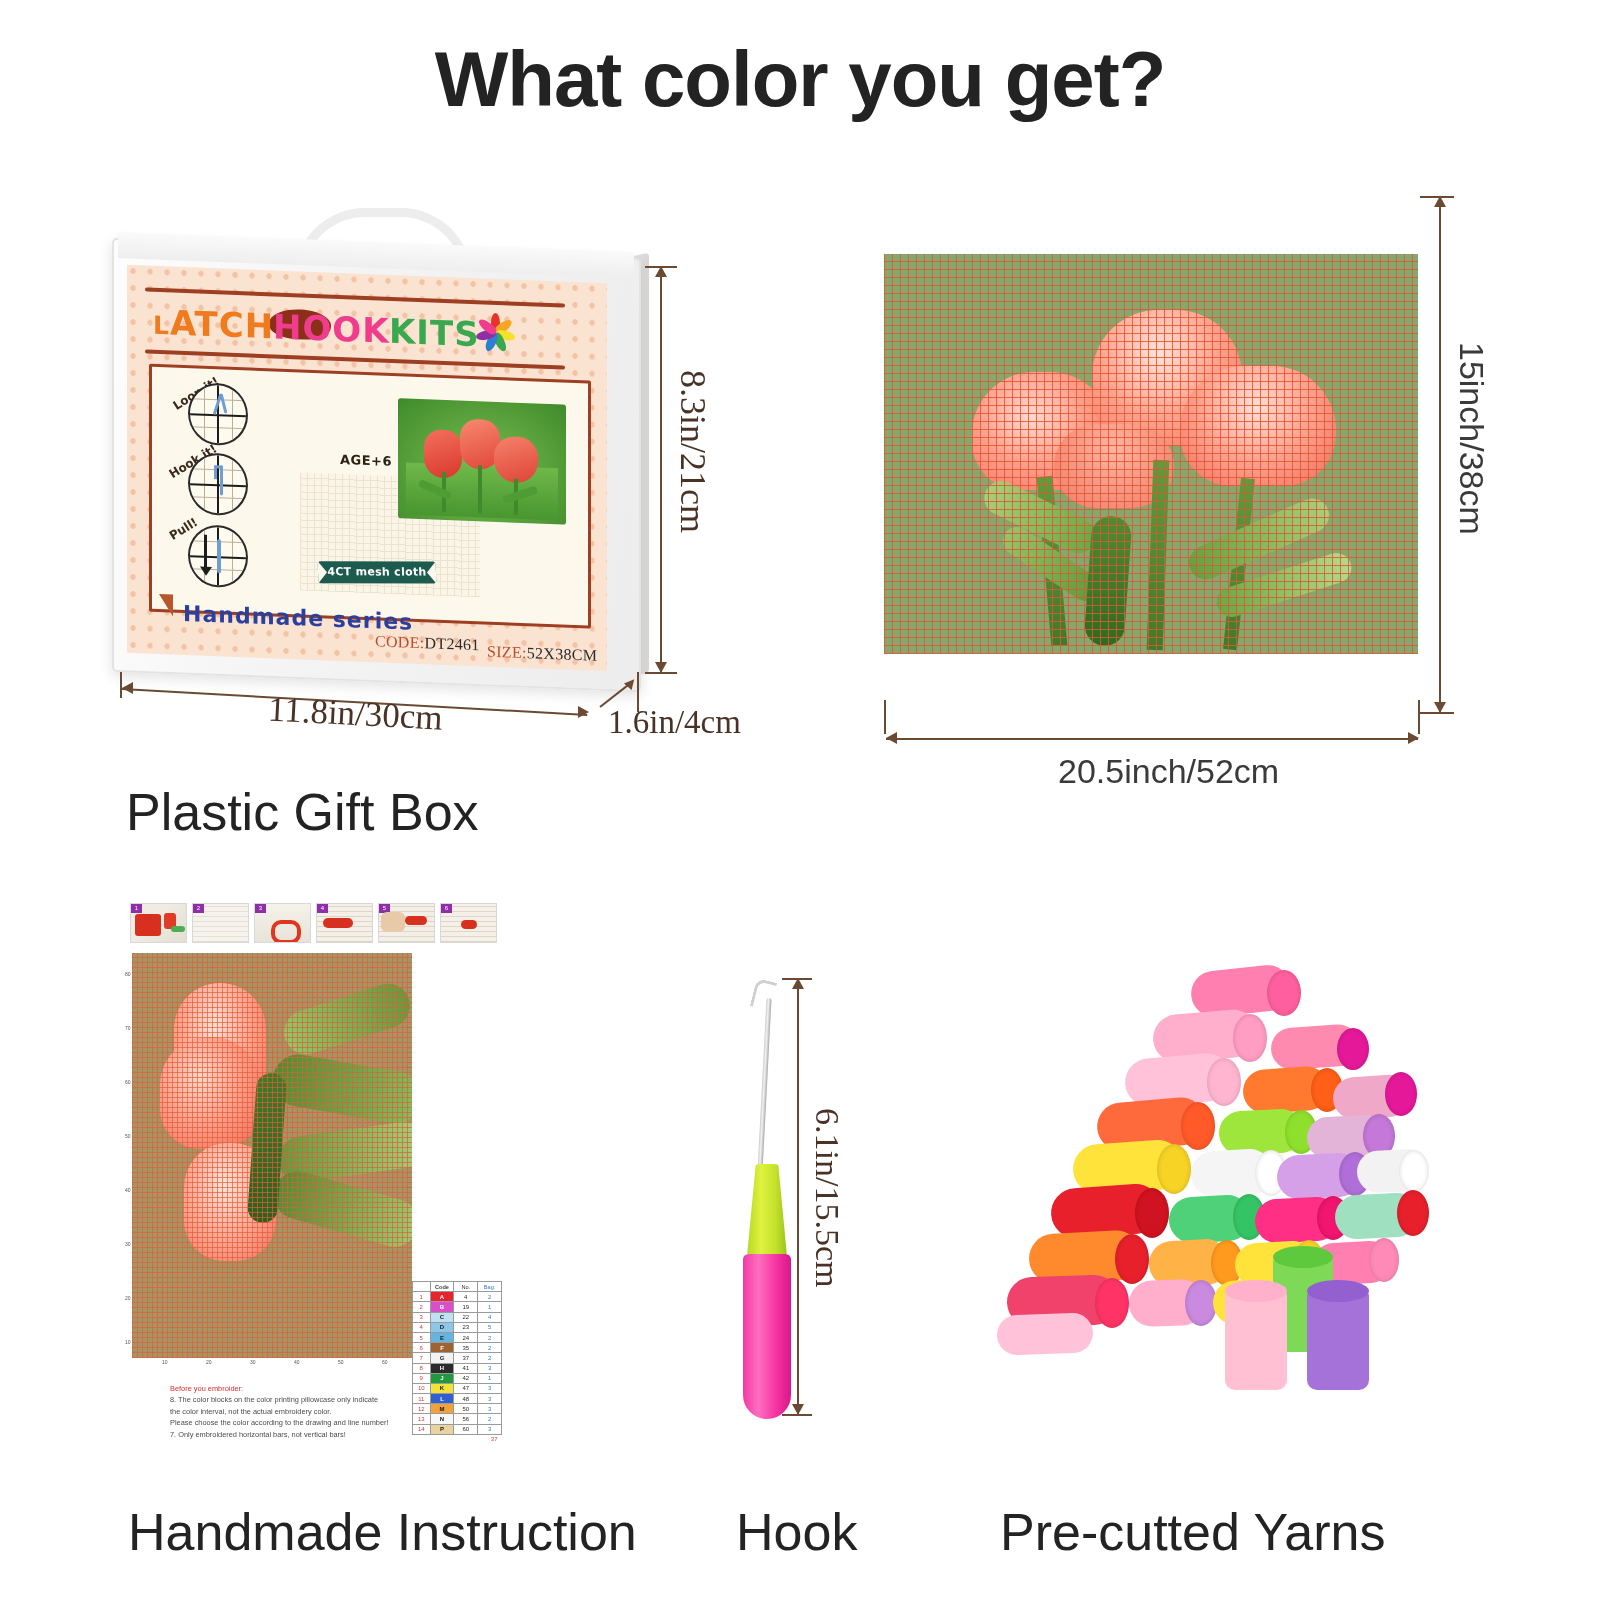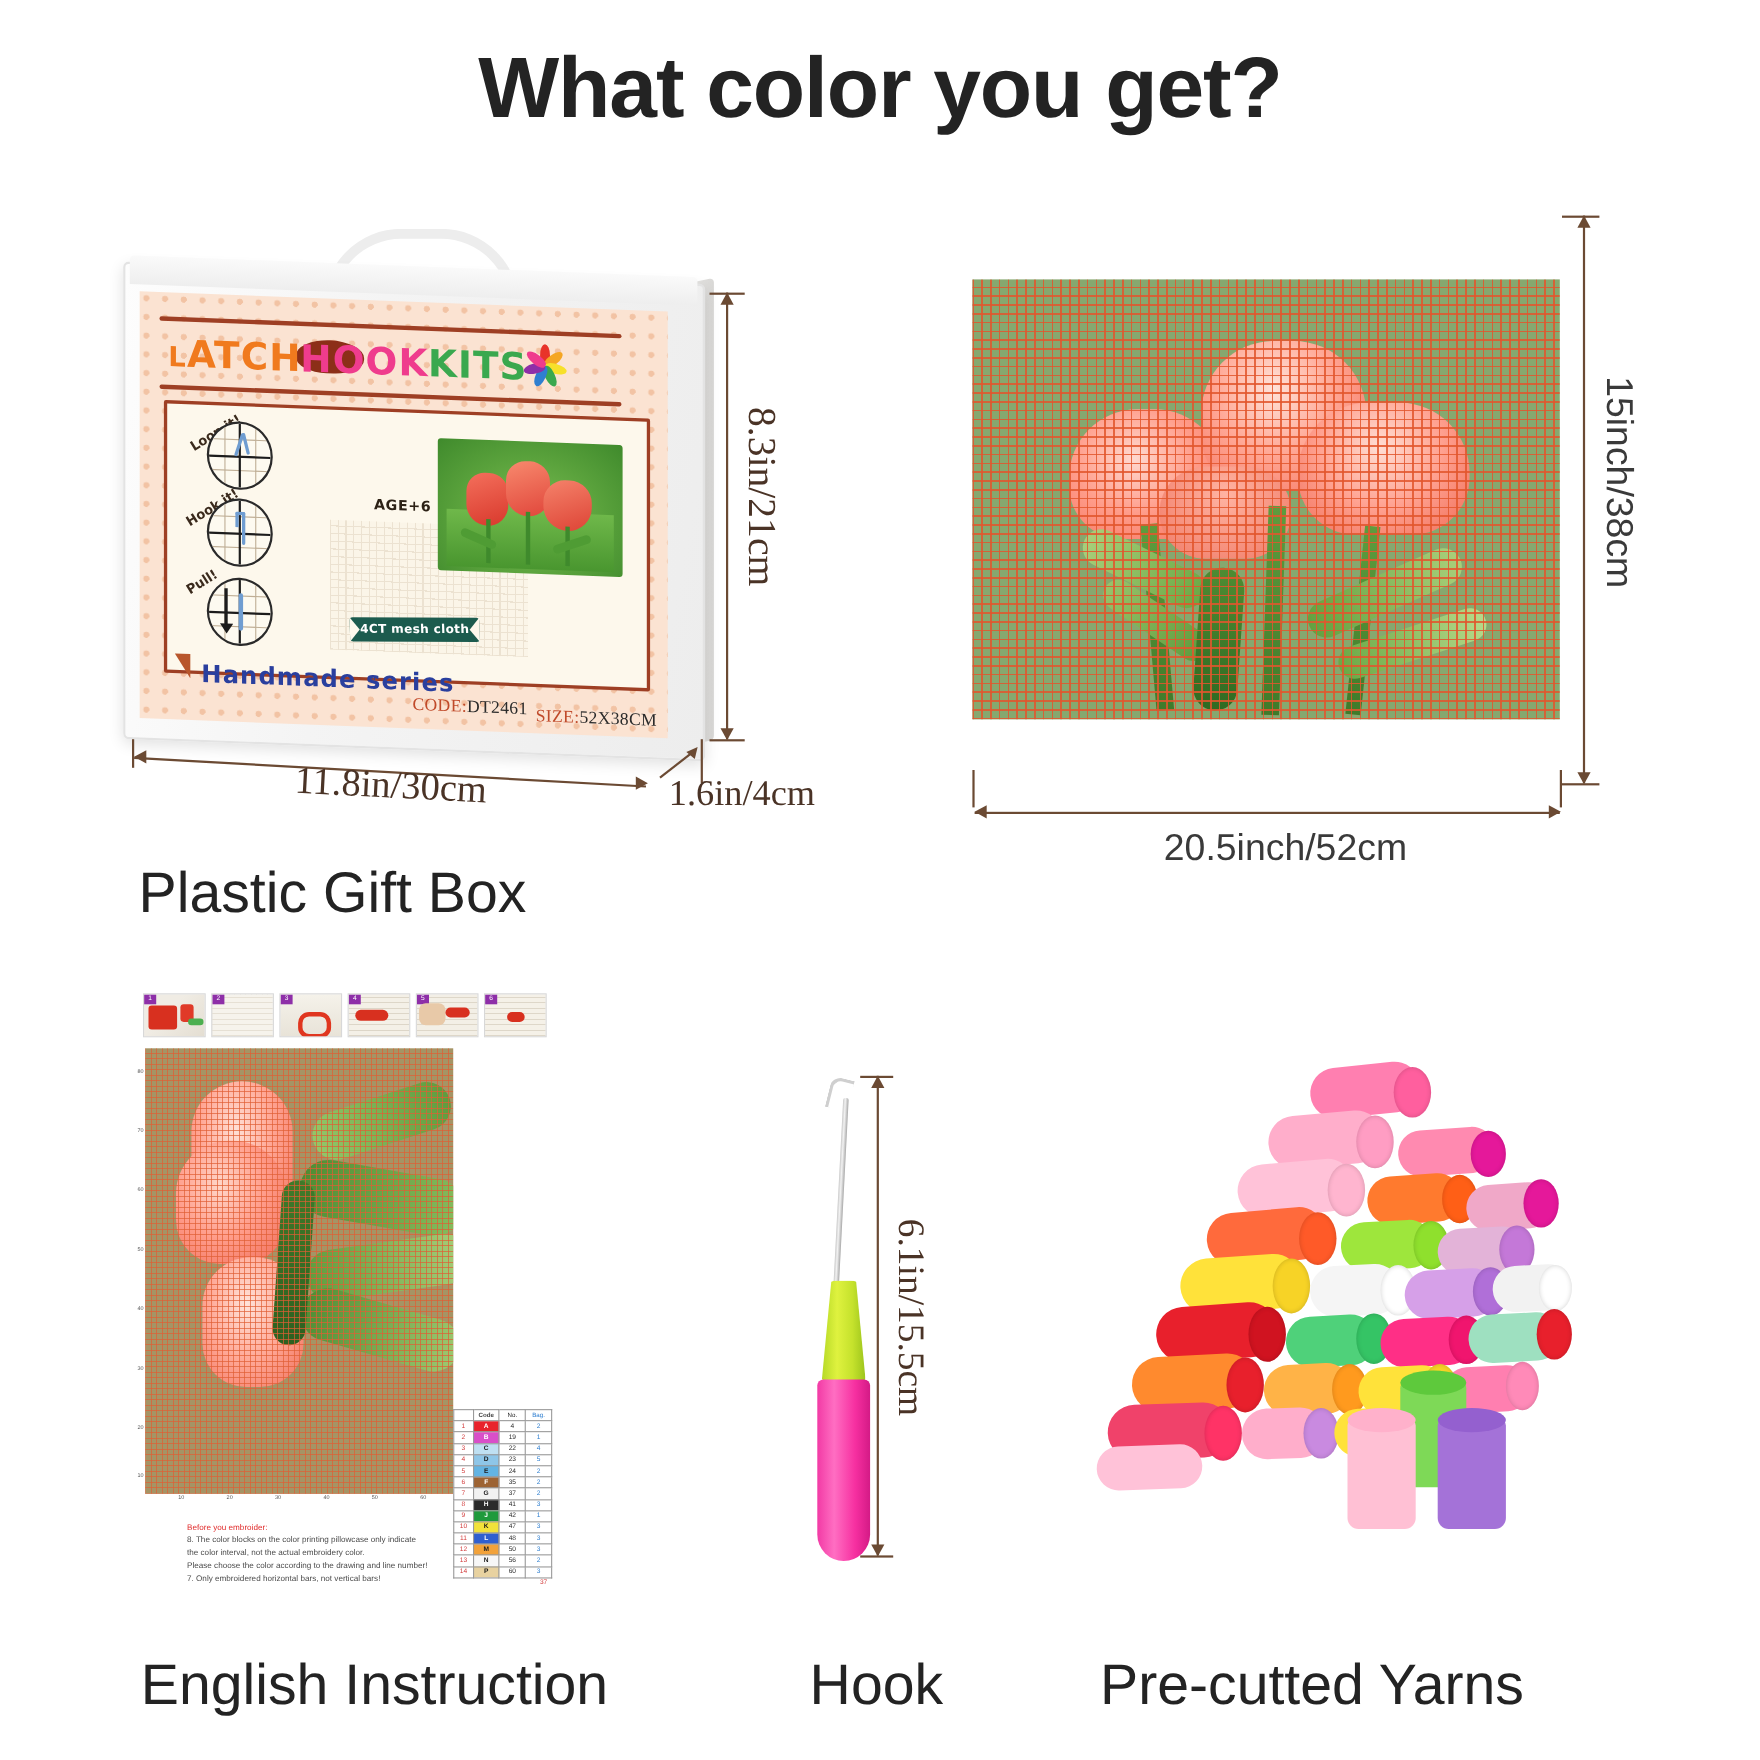--- a/index.html
+++ b/index.html
@@ -559,21 +559,21 @@
 
   <div class="note">
     <div class="hd">Before you embroider:</div>
     <div>8. The color blocks on the color printing pillowcase only indicate</div>
     <div>the color interval,  not the actual embroidery color.</div>
     <div> Please choose the color according to the drawing and line number!</div>
     <div>7. Only embroidered horizontal bars, not vertical bars!</div>
   </div>
 </div>
 
-<div class="cap" style="left:128px;top:1502px;font-size:52px;">English Instruction</div>
+<div class="cap" style="left:128px;top:1502px;font-size:52px;">Handmade Instruction</div>
 
 <div id="hook-wrap">
   <div class="hk-tip"></div>
   <div class="hk-needle"></div>
   <div class="hk-green"></div>
   <div class="hk-pink"></div>
 </div>
 
 <div>
   <div class="tick" style="left:782px;top:978px;width:30px;height:2px;"></div>

